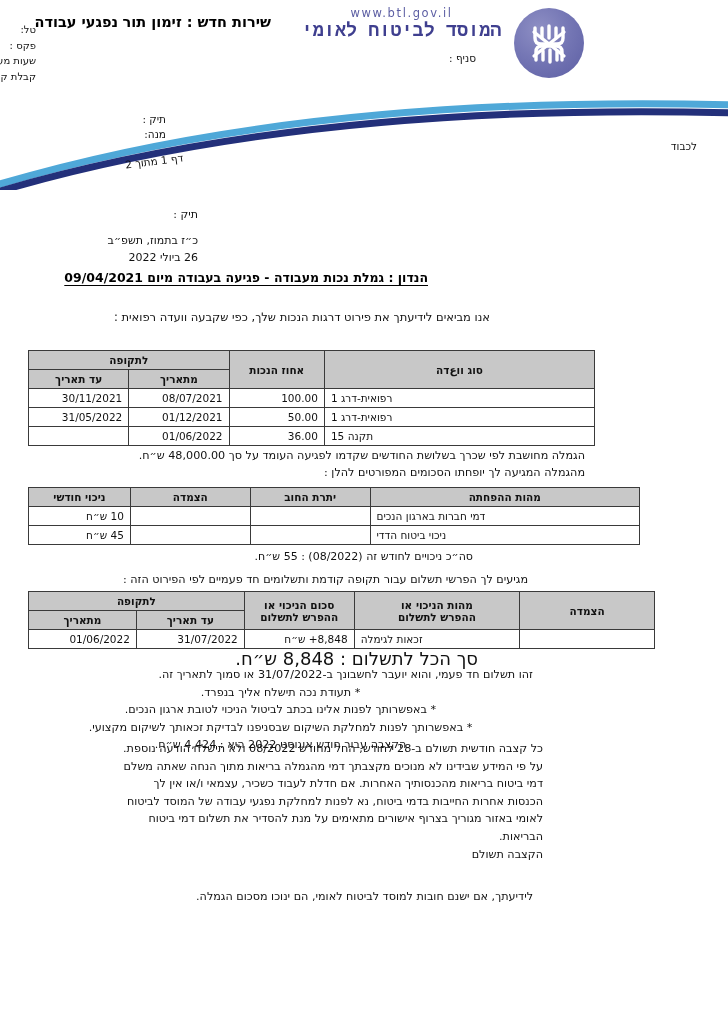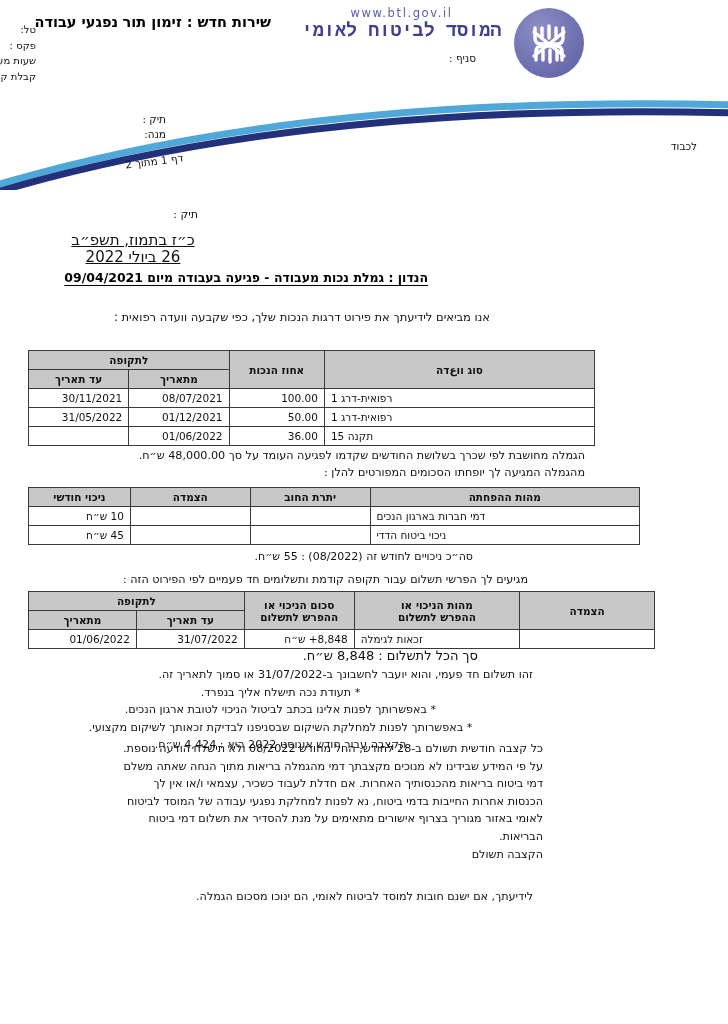--- a/index.html
+++ b/index.html
@@ -88,22 +88,22 @@
     font-size: 10.5px; color: #111;
   }
 
   
   .tik2 {
     position: absolute; top: 208px; right: 530px;
     font-size: 11px; color: #111;
   }
   .datebox {
     position: absolute; top: 232px; right: 530px;
-    font-size: 15px; color: #111; line-height: 17px;
-    text-align: center; width: 130px; text-decoration: underline;
+    font-size: 11px; color: #111; line-height: 17px;
+    text-align: right; width: 130px;
   }
 
   
   .subject {
     position: absolute; top: 270px; right: 300px;
     font-size: 12.5px; font-weight: bold; color: #000;
     text-decoration: underline; text-underline-offset: 3px;
     white-space: nowrap;
   }
 
@@ -164,21 +164,21 @@
 
   .tbl3 { position: absolute; top: 591px; right: 73px; width: 627px; }
   .tbl3 col.c1 { width: 108px; }
   .tbl3 col.c2 { width: 108px; }
   .tbl3 col.c3 { width: 110px; }
   .tbl3 col.c4 { width: 166px; }
   .tbl3 col.c5 { width: 135px; }
 
   .sum3 {
     position: absolute; top: 648px; right: 250px;
-    font-size: 13px; color: #111; margin-left: 36px;
+    font-size: 18px; color: #111; margin-left: 36px;
   }
 
   
   .para-block {
     position: absolute; right: 195px; width: 505px;
     font-size: 11.2px; line-height: 17.5px; color: #111;
     text-align: right;
   }
   .p-a { top: 666px; }
   .p-a .line { white-space: nowrap; }

